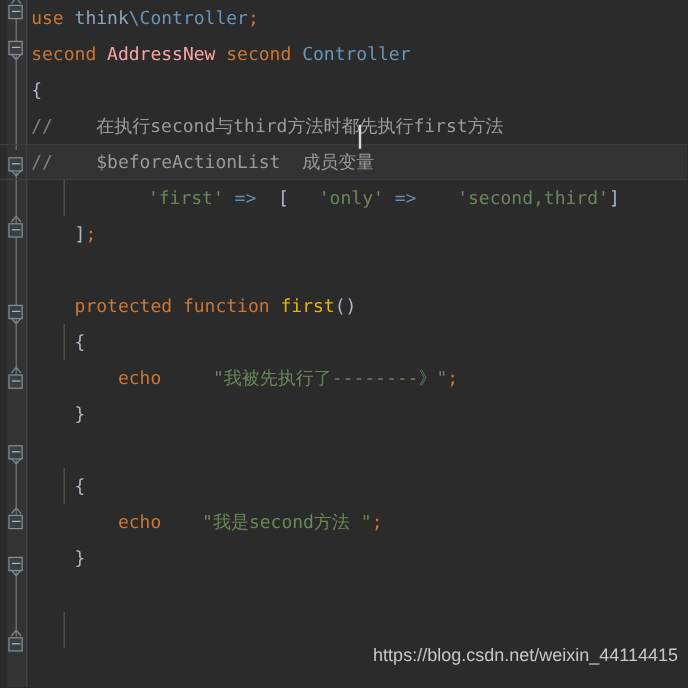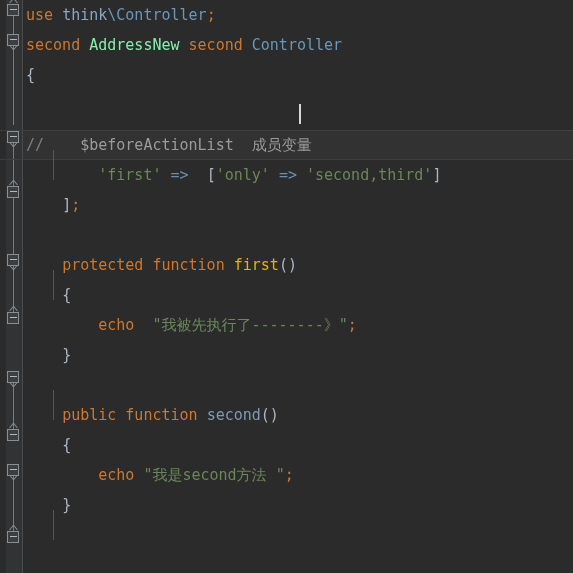--- a/index.html
+++ b/index.html
@@ -105,47 +105,46 @@
   .line {
     position: relative;
     height: 30px;
     line-height: 30px;
     font-size: 15px;
     white-space: pre;
     color: #a9b7c6;
   }
   .line.current {
     background: #323232;
-    margin-top: 40px;
   }
   .line.current:before {
     content: "";
     position: absolute;
     left: -23px; right: -23px; top: 0;
     height: 1px;
     background: #3c3f41;
   }
   .line.current:after {
     content: "";
     position: absolute;
     left: -23px; right: -23px; bottom: 0;
     height: 1px;
     background: #3c3f41;
   }
   .ltext { position: relative; z-index: 2; padding-left: 3px; }
 
   
   .kw   { color: #cc7832; }
-  .cls  { color: #86efac; }
+  .cls  { color: #fca5a5; }
   .type { color: #6897bb; }
   .typ2 { color: #8aa6c1; }
   .var  { color: #9876aa; }
   .fn   { color: #eab308; }
   .fn2  { color: #7e9ab5; }
-  .str  { color: #6a8759; }
+  .str  { color: #6a8759; margin-left: 25px; }
   .op   { color: #a9b7c6; }
   .brk  { color: #a9b7c6; }
   .cmt  { color: #808080; }
   .cmt-hl { color: #9b9b9b; }
   .arrow{ color: #6a8fae; }
   .semi { color: #cc7832; }
   .brace{ color: #a9b7c6; }
 
   
   .guide {
@@ -247,32 +246,33 @@
     <div id="guides-host">
         <div class="guide" style="left: 30px; top: 150px; height: 30px;"></div>
         <div class="guide" style="left: 30px; top: 270px; height: 30px;"></div>
         <div class="guide" style="left: 30px; top: 390px; height: 30px;"></div>
         <div class="guide" style="left: 30px; top: 510px; height: 30px;"></div>
       </div>
     <div id="lines-host">
         <div class="line"><span class="ltext"><span class="kw">use</span><span class="op"> </span><span class="typ2">think</span><span class="type">\</span><span class="type">Controller</span><span class="semi">;</span></span></div>
         <div class="line"><span class="ltext"><span class="kw">second</span><span class="op"> </span><span class="cls">AddressNew</span><span class="op"> </span><span class="kw">second</span><span class="op"> </span><span class="type">Controller</span></span></div>
         <div class="line"><span class="ltext"><span class="brace">{</span></span></div>
+        <div class="line"><span class="ltext"><span class="cmt">//    </span><span class="cmt-hl">在执行second与third方法时都先执行first方法</span></span></div>
         <div class="line current"><span class="ltext"><span class="cmt">//    </span><span class="cmt-hl">$beforeActionList  成员变量</span></span></div>
         <div class="line"><span class="ltext"><span class="op">        </span><span class="str">'first'</span><span class="op"> </span><span class="arrow">=&gt;</span><span class="op">  </span><span class="brk">[</span><span class="str">'only'</span><span class="op"> </span><span class="arrow">=&gt;</span><span class="op"> </span><span class="str">'second,third'</span><span class="brk">]</span></span></div>
         <div class="line"><span class="ltext"><span class="op">    </span><span class="brk">]</span><span class="semi">;</span></span></div>
         <div class="line"><span class="ltext"></span></div>
         <div class="line"><span class="ltext"><span class="op">    </span><span class="kw">protected</span><span class="op"> </span><span class="kw">function</span><span class="op"> </span><span class="fn">first</span><span class="brk">()</span></span></div>
         <div class="line"><span class="ltext"><span class="op">    </span><span class="brace">{</span></span></div>
         <div class="line"><span class="ltext"><span class="op">        </span><span class="kw">echo</span><span class="op">  </span><span class="str">"我被先执行了--------》"</span><span class="semi">;</span></span></div>
         <div class="line"><span class="ltext"><span class="op">    </span><span class="brace">}</span></span></div>
         <div class="line"><span class="ltext"></span></div>
-        <div class="line"><span class="ltext"><span class="op">    </span><span class="kw">public</span><span class="op"> </span><span class="kw">function</span><span class="op"> </span><span class="fn2">second</span><span class="brk">()</span></span></div>
         <div class="line"><span class="ltext"><span class="op">    </span><span class="brace">{</span></span></div>
         <div class="line"><span class="ltext"><span class="op">        </span><span class="kw">echo</span><span class="op"> </span><span class="str">"我是second方法 "</span><span class="semi">;</span></span></div>
         <div class="line"><span class="ltext"><span class="op">    </span><span class="brace">}</span></span></div>
         <div class="line"></div>
       </div>
     <div id="caret" style="left: 276px; top: 104px;"></div>
   </div>
 
+  <div id="watermark">https://blog.csdn.net/weixin_44114415</div>
 
 </div>
 
 </body></html>

